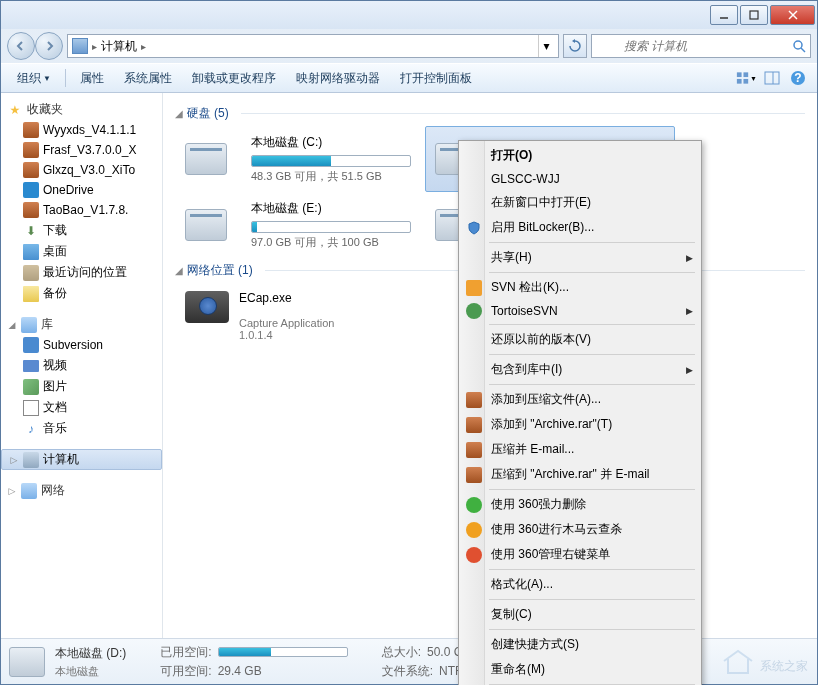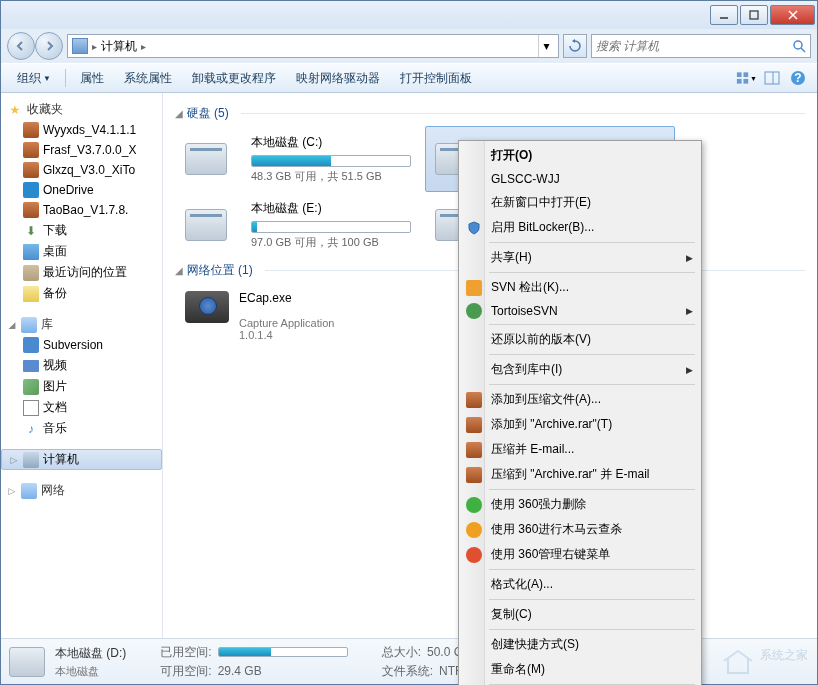--- a/index.html
+++ b/index.html
@@ -13,21 +13,21 @@
 .title-btn svg { width: 10px; height: 10px; }
 
 .addrbar { height: 34px; display: flex; align-items: center; gap: 4px; padding: 3px 6px; }
 .navbtn-group { display: flex; }
 .navbtn { width: 28px; height: 28px; border-radius: 50%; background: radial-gradient(circle at 30% 30%, #f0f6fc, #b8cce0); border: 1px solid #8aa5c2; display: flex; align-items: center; justify-content: center; }
 .addr-input { flex: 1; height: 24px; background: #fff; border: 1px solid #99a8bb; display: flex; align-items: center; padding: 0 4px; gap: 4px; }
 .addr-icon { width: 16px; height: 16px; background: linear-gradient(#a8c8e8, #6a9ad0); border: 1px solid #5a8ac0; }
 .addr-drop { width: 16px; height: 22px; display: flex; align-items: center; justify-content: center; border-left: 1px solid #ccc; }
 .addr-refresh { width: 24px; height: 24px; background: linear-gradient(#f5f9fd, #d5e3f3); border: 1px solid #99a8bb; display: flex; align-items: center; justify-content: center; }
 .search-box { width: 220px; height: 24px; background: #fff; border: 1px solid #99a8bb; display: flex; align-items: center; padding: 0 4px; gap: 4px; color: #888; }
-.search-box input { border: none; outline: none; flex: 1; color: #888; font-style: italic; }
+.search-box input { border: none; outline: none; flex: 1; color: #888; font-style: italic; margin-left: 28px; }
 
 .toolbar { height: 30px; background: linear-gradient(#f7fbff, #e0ecf8); border-top: 1px solid #fff; border-bottom: 1px solid #b8c8dc; display: flex; align-items: center; padding: 0 8px; gap: 4px; }
 .tool-item { padding: 4px 8px; color: #1a3a5a; cursor: pointer; display: flex; align-items: center; gap: 2px; }
 .tool-sep { width: 1px; height: 18px; background: #b8c8dc; margin: 0 2px; }
 .toolbar-right { margin-left: auto; display: flex; gap: 4px; }
 .tool-icon-btn { width: 22px; height: 22px; display: flex; align-items: center; justify-content: center; }
 
 .body-area { flex: 1; display: flex; background: #fff; overflow: hidden; }
 
 .sidebar { width: 162px; border-right: 1px solid #e0e6ec; padding: 6px 0; overflow: hidden; }
@@ -89,21 +89,21 @@
 .ctx-item { display: flex; align-items: center; gap: 6px; padding: 4px 24px 4px 30px; position: relative; cursor: pointer; }
 .ctx-item.bold { font-weight: bold; }
 .ctx-icon { position: absolute; left: 4px; width: 18px; height: 18px; display: flex; align-items: center; justify-content: center; }
 .ctx-sep { height: 1px; background: #d0d0d0; margin: 2px 4px 2px 28px; }
 .ctx-arrow { position: absolute; right: 6px; font-size: 9px; color: #333; }
 .ctx-left-strip { position: absolute; left: 0; top: 0; bottom: 0; width: 26px; background: linear-gradient(to right, #f4f4f4, #e8e8e8); border-right: 1px solid #d8d8d8; }
 
 .shield-ico { width: 14px; height: 14px; }
 .shield-ico path { fill: #4a8ad0; stroke: #2a6ab0; }
 
-.watermark { position: absolute; right: 10px; bottom: 10px; color: rgba(180,200,220,0.7); font-size: 18px; display: flex; align-items: flex-start; gap: 6px; z-index: 200; pointer-events: none; }
+.watermark { position: absolute; right: 10px; bottom: 10px; color: rgba(180,200,220,0.7); font-size: 18px; display: flex; align-items: flex-end; gap: 6px; z-index: 200; pointer-events: none; }
 .watermark svg { width: 32px; height: 28px; opacity: 0.6; }
 </style>
 </head>
 <body>
 
 <div class="window">
   <div class="titlebar">
     <div class="title-btn">
         <svg viewBox="0 0 10 10">
           <line x1="1" y1="8" x2="9" y2="8" stroke="#333" stroke-width="1.5"></line>

